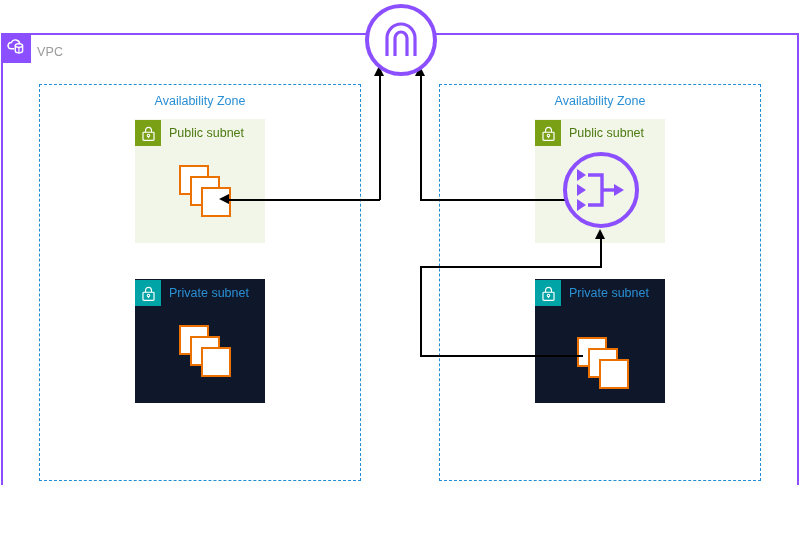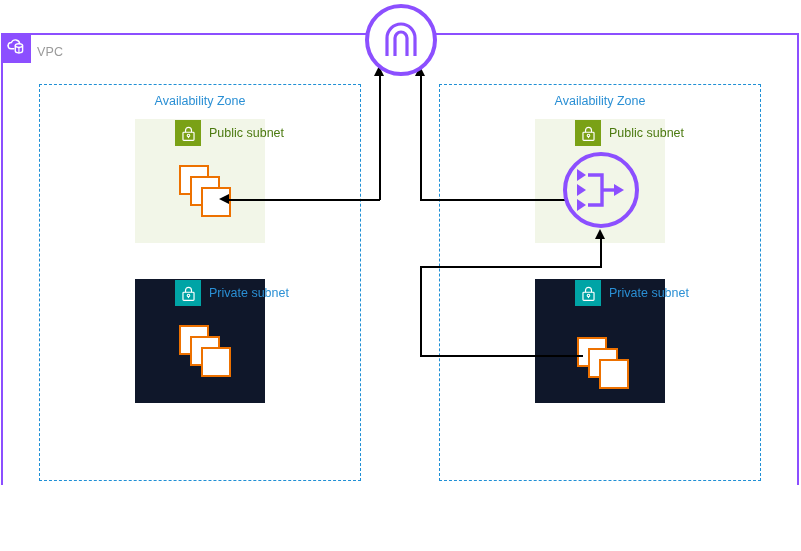--- a/index.html
+++ b/index.html
@@ -63,21 +63,20 @@
   }
   .subnet.public  { background: #F2F6E8; }
   .subnet.private { background: #0f172a; }
 
   .subnet-head {
     position: absolute;
     left: 0; top: 0;
     display: flex;
     align-items: center;
     height: 28px;
-    padding-left: 40px;
   }
   .subnet-icon {
     width: 26px; height: 26px;
     display: flex; align-items: center; justify-content: center;
     flex: 0 0 auto;
   }
   .subnet-icon.public-ic  { background: #7AA116; }
   .subnet-icon.private-ic { background: #00A4A6; }
   .subnet-name {
     margin-left: 8px;

